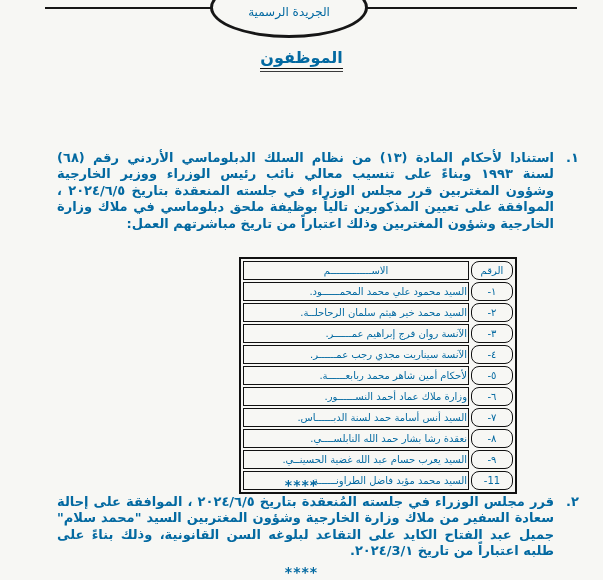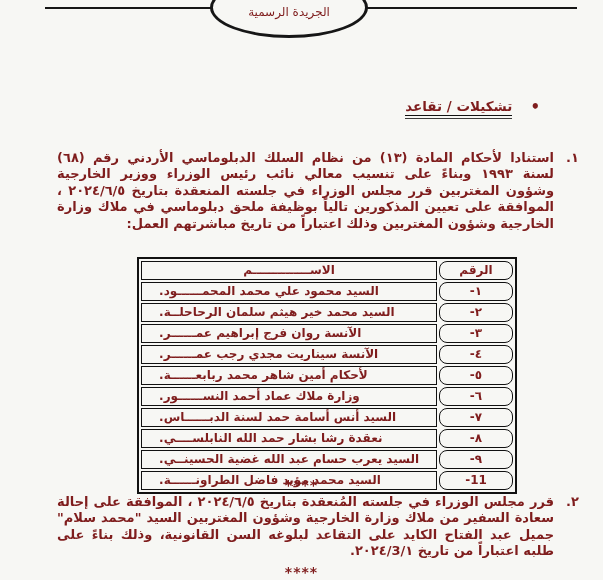--- a/index.html
+++ b/index.html
@@ -7,21 +7,21 @@
     padding: 0;
     background: #f7f7f4;
   }
   .page {
     position: relative;
     width: 603px;
     height: 580px;
     background: #f7f7f4;
     overflow: hidden;
     font-family: "DejaVu Sans", sans-serif;
-    color: #7f1d1d;
+    color: #0369a1;
     direction: rtl;
   }
   
   .top-rule {
     position: absolute;
     top: 7px; left: 45px; right: 26px;
     height: 2px;
     background: #161616;
   }
   .gazette-ellipse {
@@ -98,40 +98,40 @@
     position: absolute;
     top: 257px; right: 86px;
     border-collapse: separate;
     border-spacing: 2px;
     border: 2px solid #111;
     background: #f7f7f4;
   }
   table.appointments th,
   table.appointments td {
     border: 1px solid #111;
-    font-size: 12px;
-    font-weight: 700;
+    font-size: 10px;
+    font-weight: 400;
     height: 15px;
     line-height: 15px;
-    padding: 1px 17px;
+    padding: 1px 1px;
     white-space: nowrap;
     background: #f7f7f4;
   }
   th.num-col, td.num-cell {
     width: 38px;
     text-align: center;
     border-radius: 8px;
   }
   th.name-col {
     width: 222px;
     text-align: center;
   }
   td.name-cell {
     width: 222px;
-    text-align: left;
+    text-align: right;
     margin-top: 33px;
   }
   
   .stars {
     position: absolute;
     left: 0; width: 100%;
     text-align: center;
     font-size: 14px;
     font-weight: 700;
     letter-spacing: 1px;
@@ -143,24 +143,24 @@
 <body>
 
 <div class="page">
 
   <div class="top-rule"></div>
 
   <div class="gazette-ellipse">
     <span>الجريدة الرسمية</span>
   </div>
 
-
-  <div class="subsection">
-    <span class="bullet">•</span><span class="u-outer"><span class="u-inner">تشكيلات / تقاعد</span></span>
-  </div>
+  <div class="doc-title">
+    <span class="u-outer"><span class="u-inner">الموظفون</span></span>
+  </div>
+
 
   <div class="para para1">
     <span class="num">١.</span>
     <span>استنادا لأحكام المادة (١٣) من نظام السلك الدبلوماسي الأردني رقم (٦٨) لسنة ١٩٩٣ وبناءً على تنسيب معالي نائب رئيس الوزراء ووزير الخارجية وشؤون المغتربين قرر مجلس الوزراء في جلسته المنعقدة بتاريخ ٢٠٢٤/٦/٥ ، الموافقة على تعيين المذكورين تالياً بوظيفة ملحق دبلوماسي في ملاك وزارة الخارجية وشؤون المغتربين وذلك اعتباراً من تاريخ مباشرتهم العمل:</span>
   </div>
 
   <table class="appointments">
     <thead>
       <tr>
         <th class="num-col">الرقم</th>

